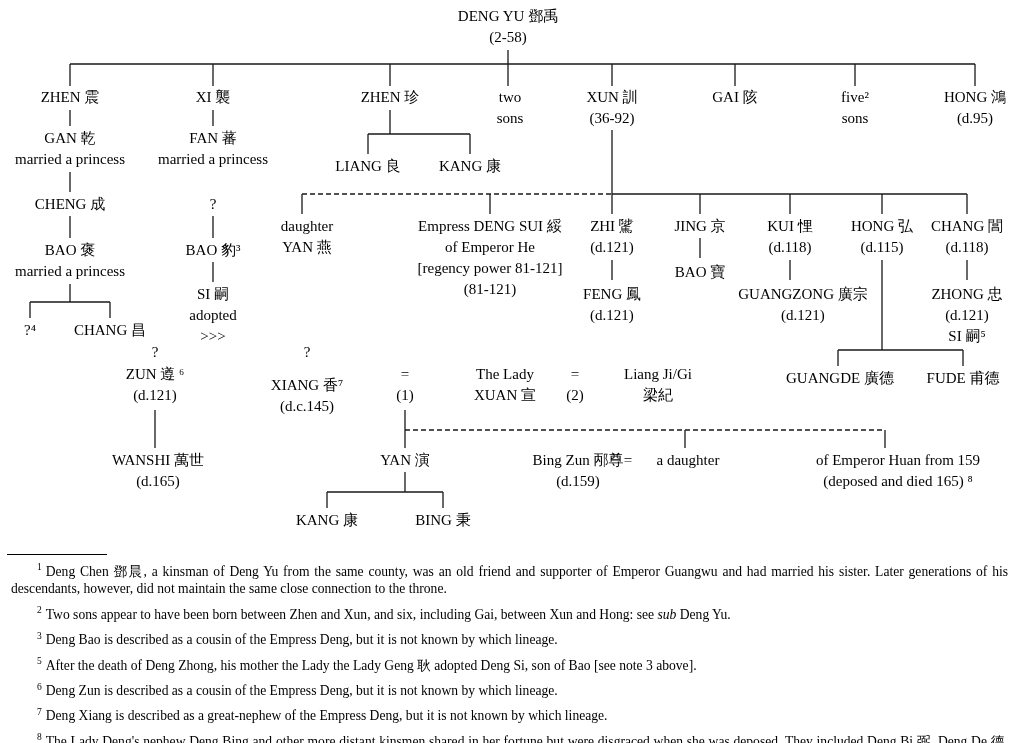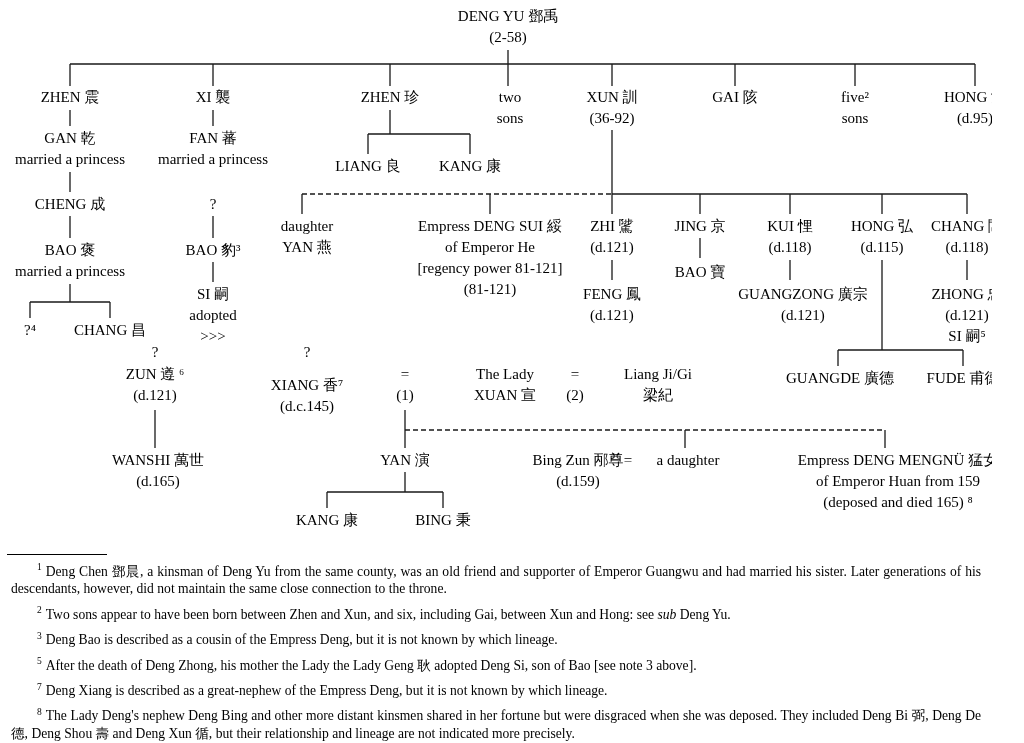--- a/index.html
+++ b/index.html
@@ -1,17 +1,17 @@
 <!DOCTYPE html>
 <html><head>
 <meta charset="utf-8">
 <style>
   html,body{margin:0;padding:0;background:#fff;}
   .page{position:relative;width:992px;height:743px;background:#ffffff;
-        font-family:"Liberation Serif", serif;color:#000;overflow:hidden;}
+        font-family:"Liberation Serif", serif;color:#000;overflow:hidden;padding-left:27px;}
   svg.connectors{position:absolute;left:0;top:0;}
   .node{position:absolute;transform:translateX(-50%);text-align:center;
         font-size:15px;line-height:21px;white-space:nowrap;}
   .node div{white-space:nowrap;}
   .footnotes{position:absolute;left:3px;right:3px;top:554px;}
   .fn-rule{width:100px;height:0;border-top:1.5px solid #000;margin:0 0 3px 4px;}
   p.fn{margin:8px;font-size:13.6px;line-height:17.4px;text-indent:26px;text-align:justify;}
   p.fn sup{font-size:9.5px;line-height:0;margin-right:4px;}
   p.fn i{}
 </style>
@@ -204,34 +204,34 @@
     <div>Bing Zun 邴尊</div>
     <div>(d.159)</div>
   </div>
   <div class="node" style="left:628px;top:450px">
     <div>=</div>
   </div>
   <div class="node" style="left:688px;top:450px">
     <div>a daughter</div>
   </div>
   <div class="node" style="left:898px;top:450px">
-    <div>Empress DENG MENGNÜ 猛女</div>
     <div>of Emperor Huan from 159</div>
     <div>(deposed and died 165) ⁸</div>
   </div>
   <div class="node" style="left:327px;top:510px">
     <div>KANG 康</div>
   </div>
   <div class="node" style="left:443px;top:510px">
     <div>BING 秉</div>
   </div>
 
   <div class="footnotes">
     <div class="fn-rule"></div>
     <p class="fn"><sup>1</sup><span>Deng Chen 鄧晨, a kinsman of Deng Yu from the same county, was an old friend and supporter of Emperor Guangwu and had married his sister. Later generations of his descendants, however, did not maintain the same close connection to the throne.</span></p>
     <p class="fn"><sup>2</sup><span>Two sons appear to have been born between Zhen and Xun, and six, including Gai, between Xun and Hong: see </span><i>sub</i><span> Deng Yu.</span></p>
     <p class="fn"><sup>3</sup><span>Deng Bao is described as a cousin of the Empress Deng, but it is not known by which lineage.</span></p>
     <p class="fn"><sup>5</sup><span>After the death of Deng Zhong, his mother the Lady the Lady Geng 耿 adopted Deng Si, son of Bao [see note 3 above].</span></p>
+    <p class="fn"><sup>6</sup><span>Deng Zun is described as a cousin of the Empress Deng, but it is not known by which lineage.</span></p>
     <p class="fn"><sup>7</sup><span>Deng Xiang is described as a great-nephew of the Empress Deng, but it is not known by which lineage.</span></p>
     <p class="fn"><sup>8</sup><span>The Lady Deng's nephew Deng Bing and other more distant kinsmen shared in her fortune but were disgraced when she was deposed. They included Deng Bi 弼, Deng De 德, Deng Shou 壽 and Deng Xun 循, but their relationship and lineage are not indicated more precisely.</span></p>
   </div>
 
 </div>
 
 </body></html>

